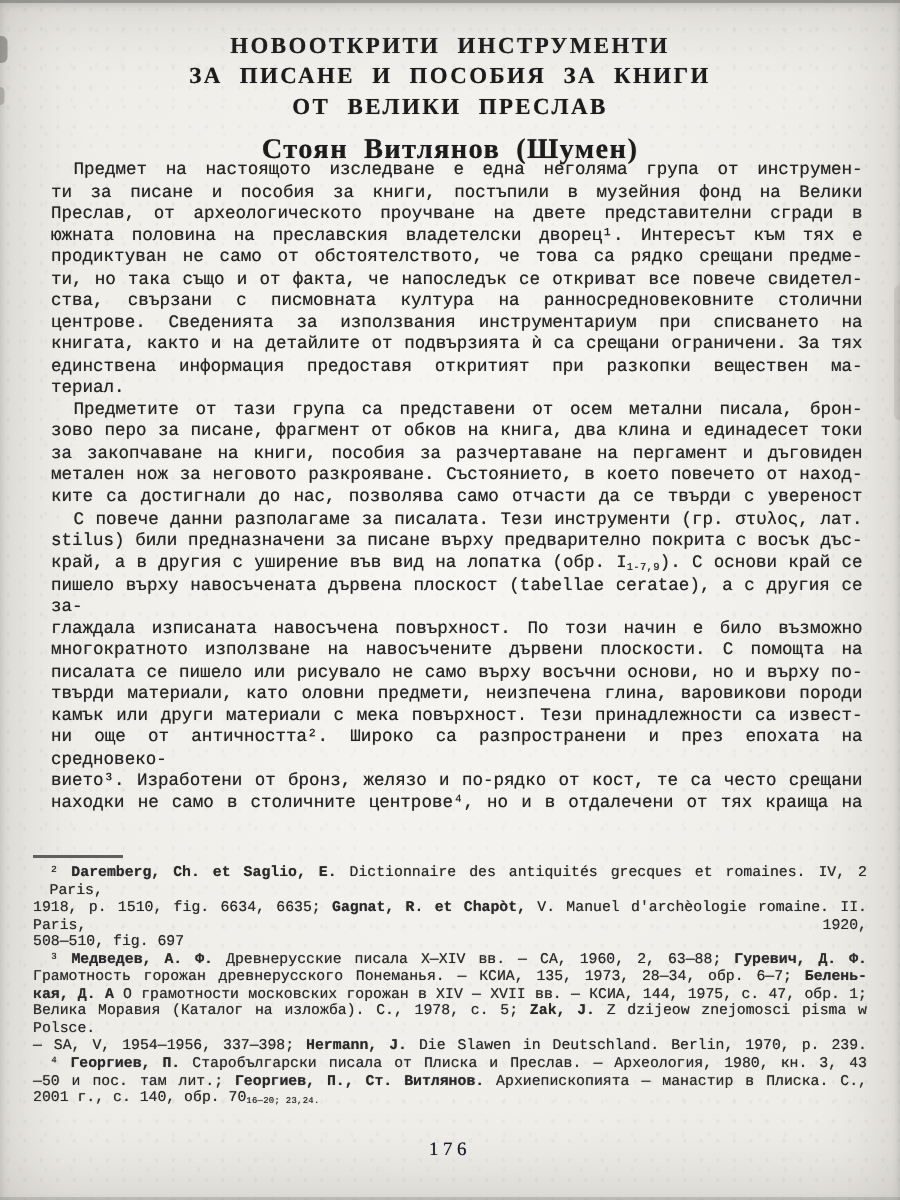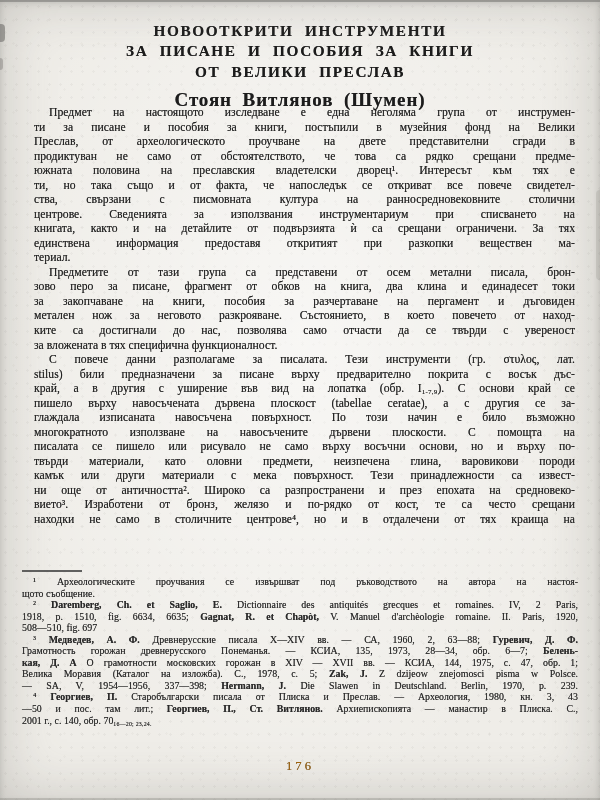--- a/index.html
+++ b/index.html
@@ -17,32 +17,32 @@
     background-size:100% 100%, 11px 13px, 17px 23px;
     background-position:0 0, 0 0, 5px 9px;
   }
   .ink { text-shadow:0 0 0.5px rgba(30,30,30,0.65); }
 
   .titleblock { position:absolute; top:9px; left:0; right:0; text-align:center; color:#1c1c1c;margin-top:12px; }
   .tl { font-weight:bold; font-size:15.3px; line-height:20.3px; letter-spacing:1.6px; word-spacing:6px; }
   .author { margin-top:7px; font-weight:bold; font-size:19px; letter-spacing:0.9px; word-spacing:5px; }
 
   .bodytext { position:absolute; top:106px; left:34px; width:541px; font-size:11.7px; line-height:14.53px; color:#242424; }
-  .line { text-align:justify; text-align-last:justify; }
+  .line { text-align:justify; text-align-last:justify;font-family:Liberation Mono, monospace; }
   .line.short { text-align-last:left; }
   .para.indent > .line:first-child { padding-left:15px; }
 
   .footnotes { position:absolute; top:570px; left:22px; width:556px; font-size:9.9px; line-height:11.55px; color:#2a2a2a; }
   .fnrule { width:60px; height:2px; background:#3c3c3c; opacity:0.8; margin:0 0 4px 0; }
   .fn.indent > .line:first-child { padding-left:11px; }
 
   .seg-b { font-weight:bold; }
   .seg-sub { font-size:0.6em; vertical-align:-0.28em; letter-spacing:0.2px; line-height:1; }
 
-  .pagenum { position:absolute; top:759px; left:0; right:0; text-align:center; font-size:12.6px; letter-spacing:3px; color:#a16207; }
+  .pagenum { position:absolute; top:759px; left:0; right:0; text-align:center; font-size:12.6px; letter-spacing:3px; color:#0f172a; }
 
   .vignette { position:absolute; inset:0; pointer-events:none;
               box-shadow: inset 0 0 55px rgba(116,113,105,0.33), inset 0 2px 6px rgba(80,80,78,0.25); }
   .art { position:absolute; pointer-events:none; }
   .art-top { top:0; left:0; right:0; height:2px; background:#6f6f6d; opacity:0.5; }
   .art-left1 { top:24px; left:0; width:5px; height:18px; background:#4a4a48; opacity:0.45; border-radius:0 4px 4px 0; }
   .art-left2 { top:58px; left:0; width:3px; height:12px; background:#55544f; opacity:0.3; border-radius:0 3px 3px 0; }
   .art-right1 { top:190px; right:0; width:4px; height:90px; background:#7a786f; opacity:0.18; border-radius:4px 0 0 4px; }
   .art-bottom { bottom:0; left:0; right:0; height:2px; background:#96948c; opacity:0.35; }
 </style>
@@ -60,59 +60,54 @@
   <div class="tl">ЗА ПИСАНЕ И ПОСОБИЯ ЗА КНИГИ</div>
   <div class="tl">ОТ ВЕЛИКИ ПРЕСЛАВ</div>
   <div class="author">Стоян Витлянов (Шумен)</div>
 </header>
 
 <main class="bodytext ink">
   <div class="para indent">
       <div class="line">Предмет на настоящото изследване е една неголяма група от инструмен-</div>
       <div class="line">ти за писане и пособия за книги, постъпили в музейния фонд на Велики</div>
       <div class="line">Преслав, от археологическото проучване на двете представителни сгради в</div>
+      <div class="line">южната половина на преславския владетелски дворец¹. Интересът към тях е</div>
       <div class="line">продиктуван не само от обстоятелството, че това са рядко срещани предме-</div>
-      <div class="line">южната половина на преславския владетелски дворец¹. Интересът към тях е</div>
       <div class="line">ти, но така също и от факта, че напоследък се откриват все повече свидетел-</div>
       <div class="line">ства, свързани с писмовната култура на ранносредновековните столични</div>
       <div class="line">центрове. Сведенията за използвания инструментариум при списването на</div>
       <div class="line">книгата, както и на детайлите от подвързията ѝ са срещани ограничени. За тях</div>
       <div class="line">единствена информация предоставя откритият при разкопки веществен ма-</div>
       <div class="line short">териал.</div>
     </div>
   <div class="para indent">
       <div class="line">Предметите от тази група са представени от осем метални писала, брон-</div>
       <div class="line">зово перо за писане, фрагмент от обков на книга, два клина и единадесет токи</div>
       <div class="line">за закопчаване на книги, пособия за разчертаване на пергамент и дъговиден</div>
       <div class="line">метален нож за неговото разкрояване. Състоянието, в което повечето от наход-</div>
       <div class="line">ките са достигнали до нас, позволява само отчасти да се твърди с увереност</div>
-      <div class="line short">за вложената в тях специфична функционалност.</div>
     </div>
   <div class="para indent">
       <div class="line">С повече данни разполагаме за писалата. Тези инструменти (гр. στυλος, лат.</div>
       <div class="line">stilus) били предназначени за писане върху предварително покрита с восък дъс-</div>
       <div class="line"><span>край, а в другия с уширение във вид на лопатка (обр. I</span><span class="seg-sub">1-7,9</span><span>). С основи край се</span></div>
       <div class="line">пишело върху навосъчената дървена плоскост (tabellae ceratae), а с другия се за-</div>
       <div class="line">глаждала изписаната навосъчена повърхност. По този начин е било възможно</div>
       <div class="line">многократното използване на навосъчените дървени плоскости. С помощта на</div>
       <div class="line">писалата се пишело или рисувало не само върху восъчни основи, но и върху по-</div>
       <div class="line">твърди материали, като оловни предмети, неизпечена глина, варовикови породи</div>
       <div class="line">камък или други материали с мека повърхност. Тези принадлежности са извест-</div>
       <div class="line">ни още от античността². Широко са разпространени и през епохата на средновеко-</div>
       <div class="line">вието³. Изработени от бронз, желязо и по-рядко от кост, те са често срещани</div>
       <div class="line">находки не само в столичните центрове⁴, но и в отдалечени от тях краища на</div>
     </div>
 </main>
 
 <footer class="footnotes ink">
   <div class="fnrule"></div>
-  <div class="fn indent">
-      <div class="line">¹ Археологическите проучвания се извършват под ръководството на автора на настоя-</div>
-      <div class="line short">щото съобщение.</div>
-    </div>
   <div class="fn indent">
       <div class="line"><span>² </span><span class="seg-b">Daremberg, Ch. et Saglio, E.</span><span> Dictionnaire des antiquités grecques et romaines. IV, 2 Paris,</span></div>
       <div class="line"><span>1918, p. 1510, fig. 6634, 6635; </span><span class="seg-b">Gagnat, R. et Chapòt,</span><span> V. Manuel d'archèologie romaine. II. Paris, 1920,</span></div>
       <div class="line short">508—510, fig. 697</div>
     </div>
   <div class="fn indent">
       <div class="line"><span>³ </span><span class="seg-b">Медведев, А. Ф.</span><span> Древнерусские писала X—XIV вв. — СА, 1960, 2, 63—88; </span><span class="seg-b">Гуревич, Д. Ф.</span></div>
       <div class="line"><span>Грамотность горожан древнерусского Понеманья. — КСИА, 135, 1973, 28—34, обр. 6—7; </span><span class="seg-b">Белень-</span></div>
       <div class="line"><span class="seg-b">кая, Д. А</span><span> О грамотности московских горожан в XIV — XVII вв. — КСИА, 144, 1975, с. 47, обр. 1;</span></div>
       <div class="line"><span>Велика Моравия (Каталог на изложба). С., 1978, с. 5; </span><span class="seg-b">Zak, J.</span><span> Z dzijeow znejomosci pisma w Polsce.</span></div>

